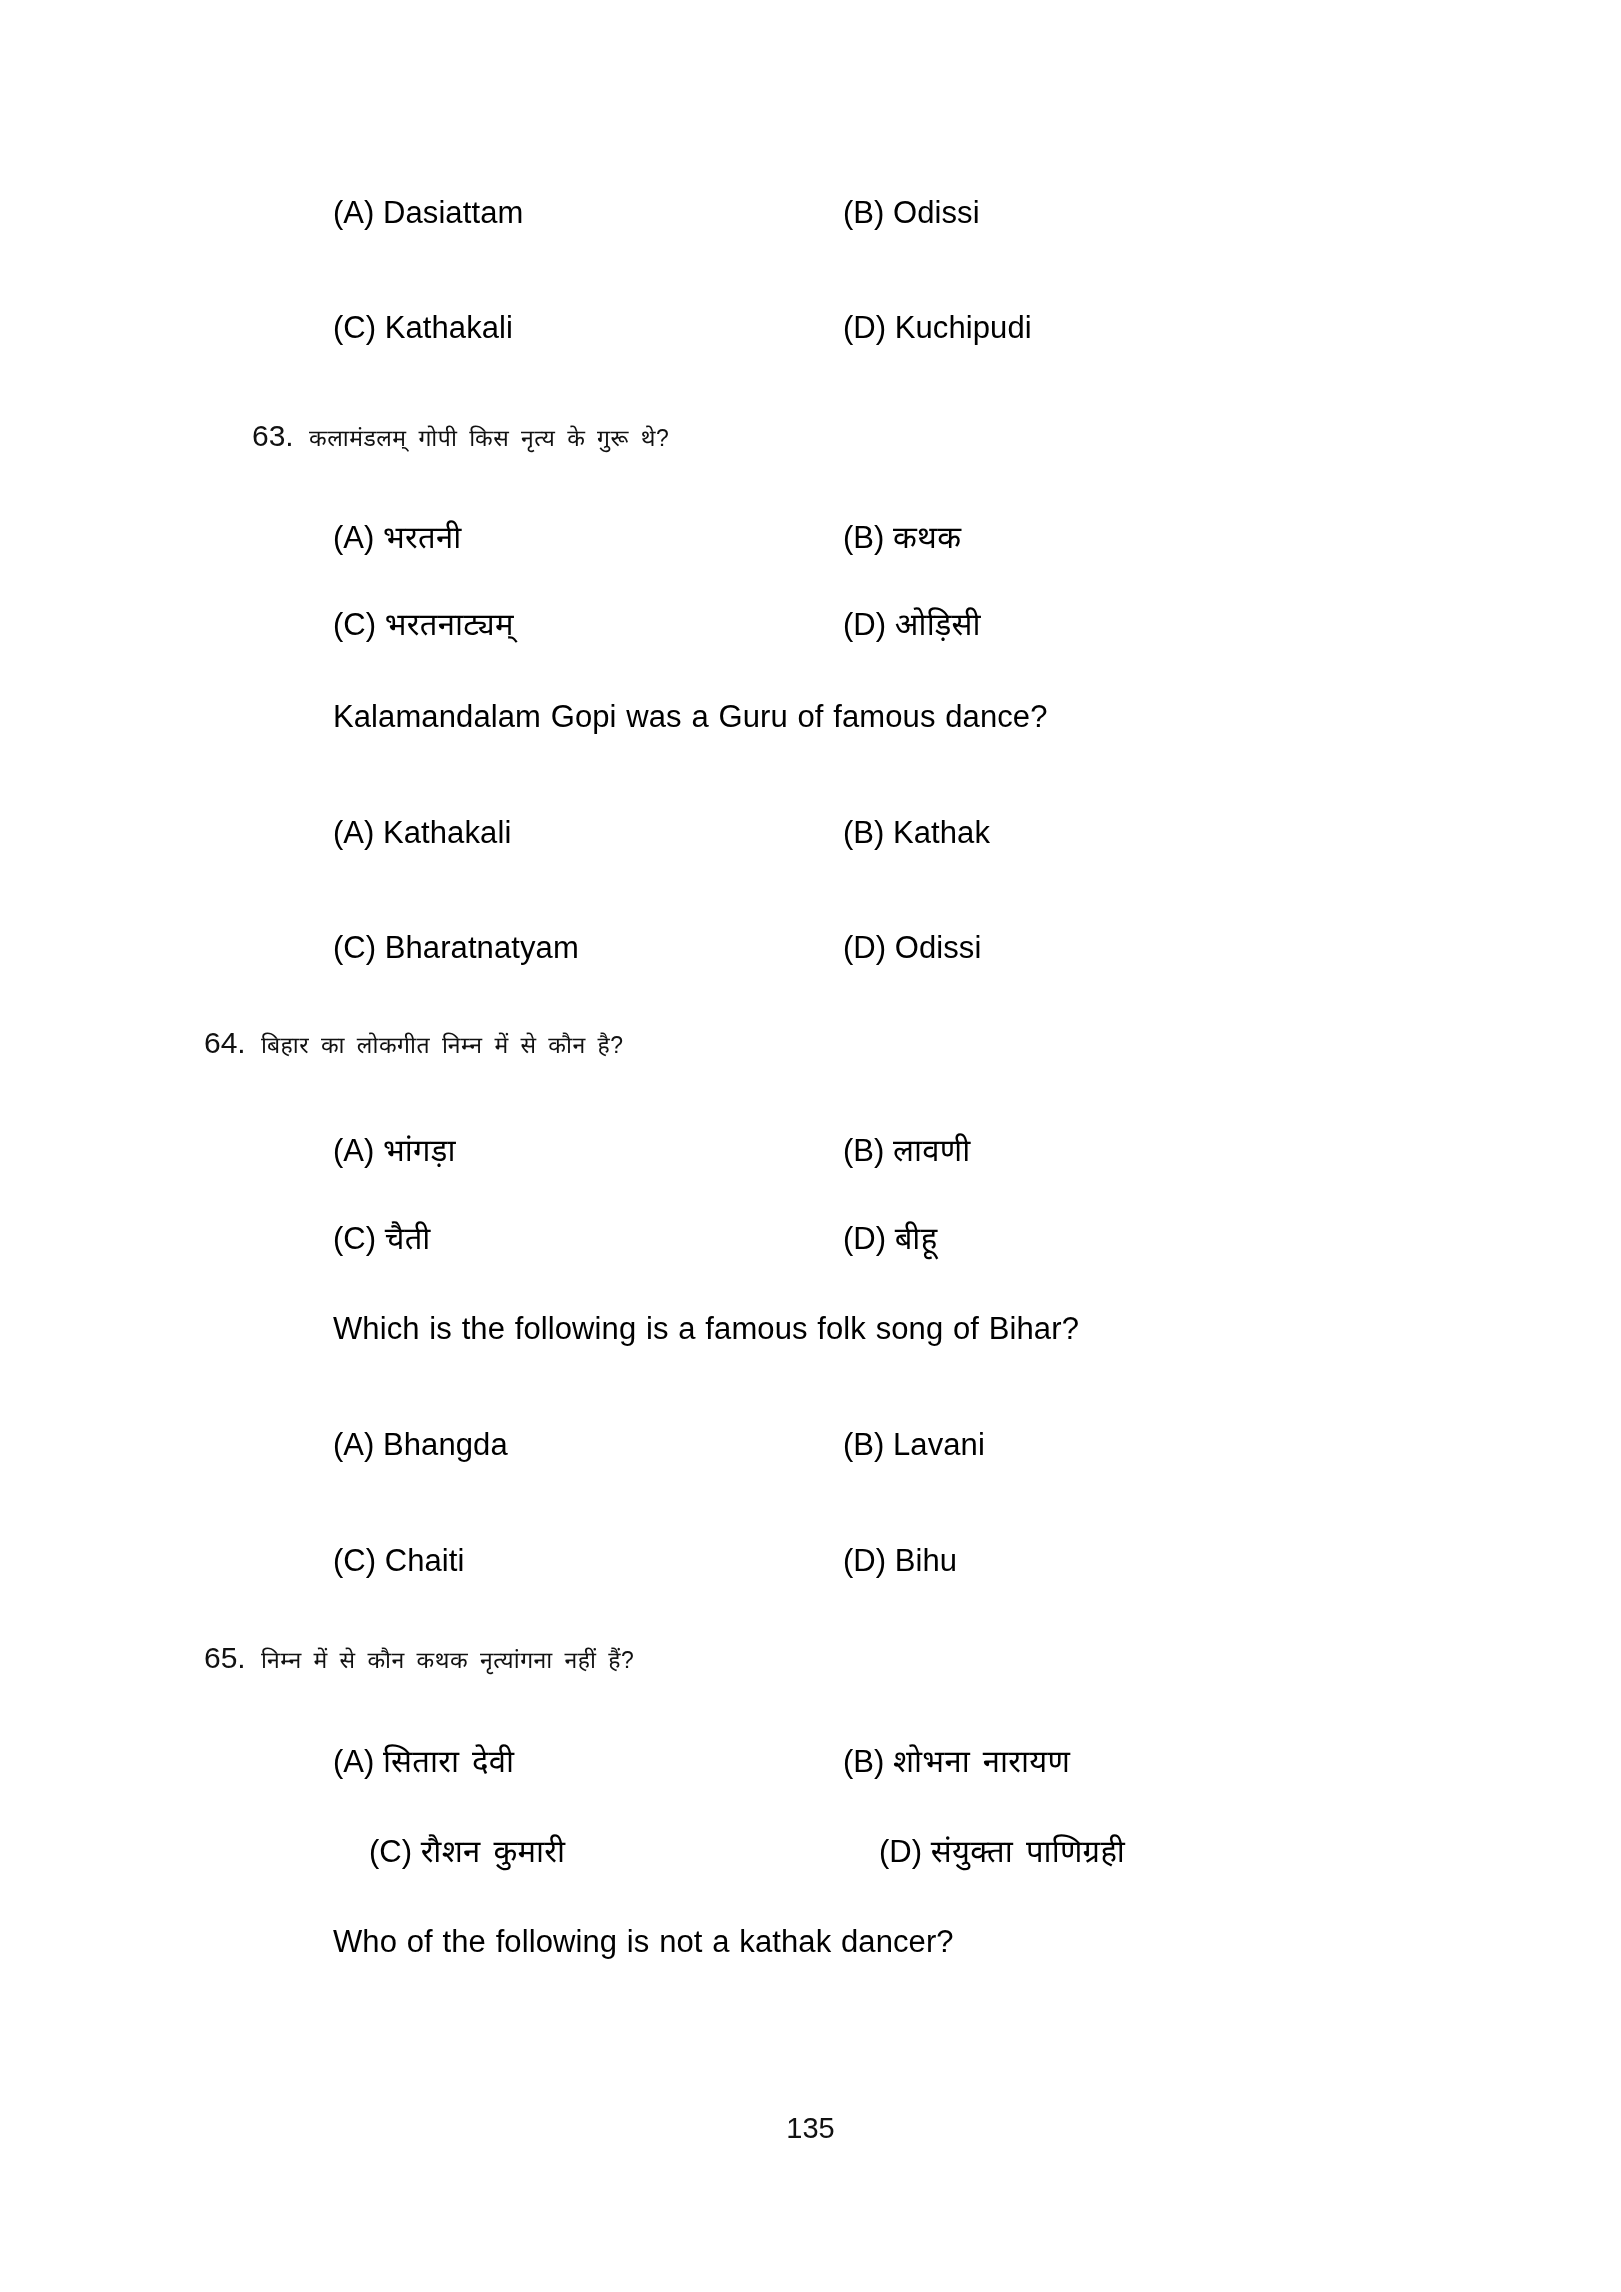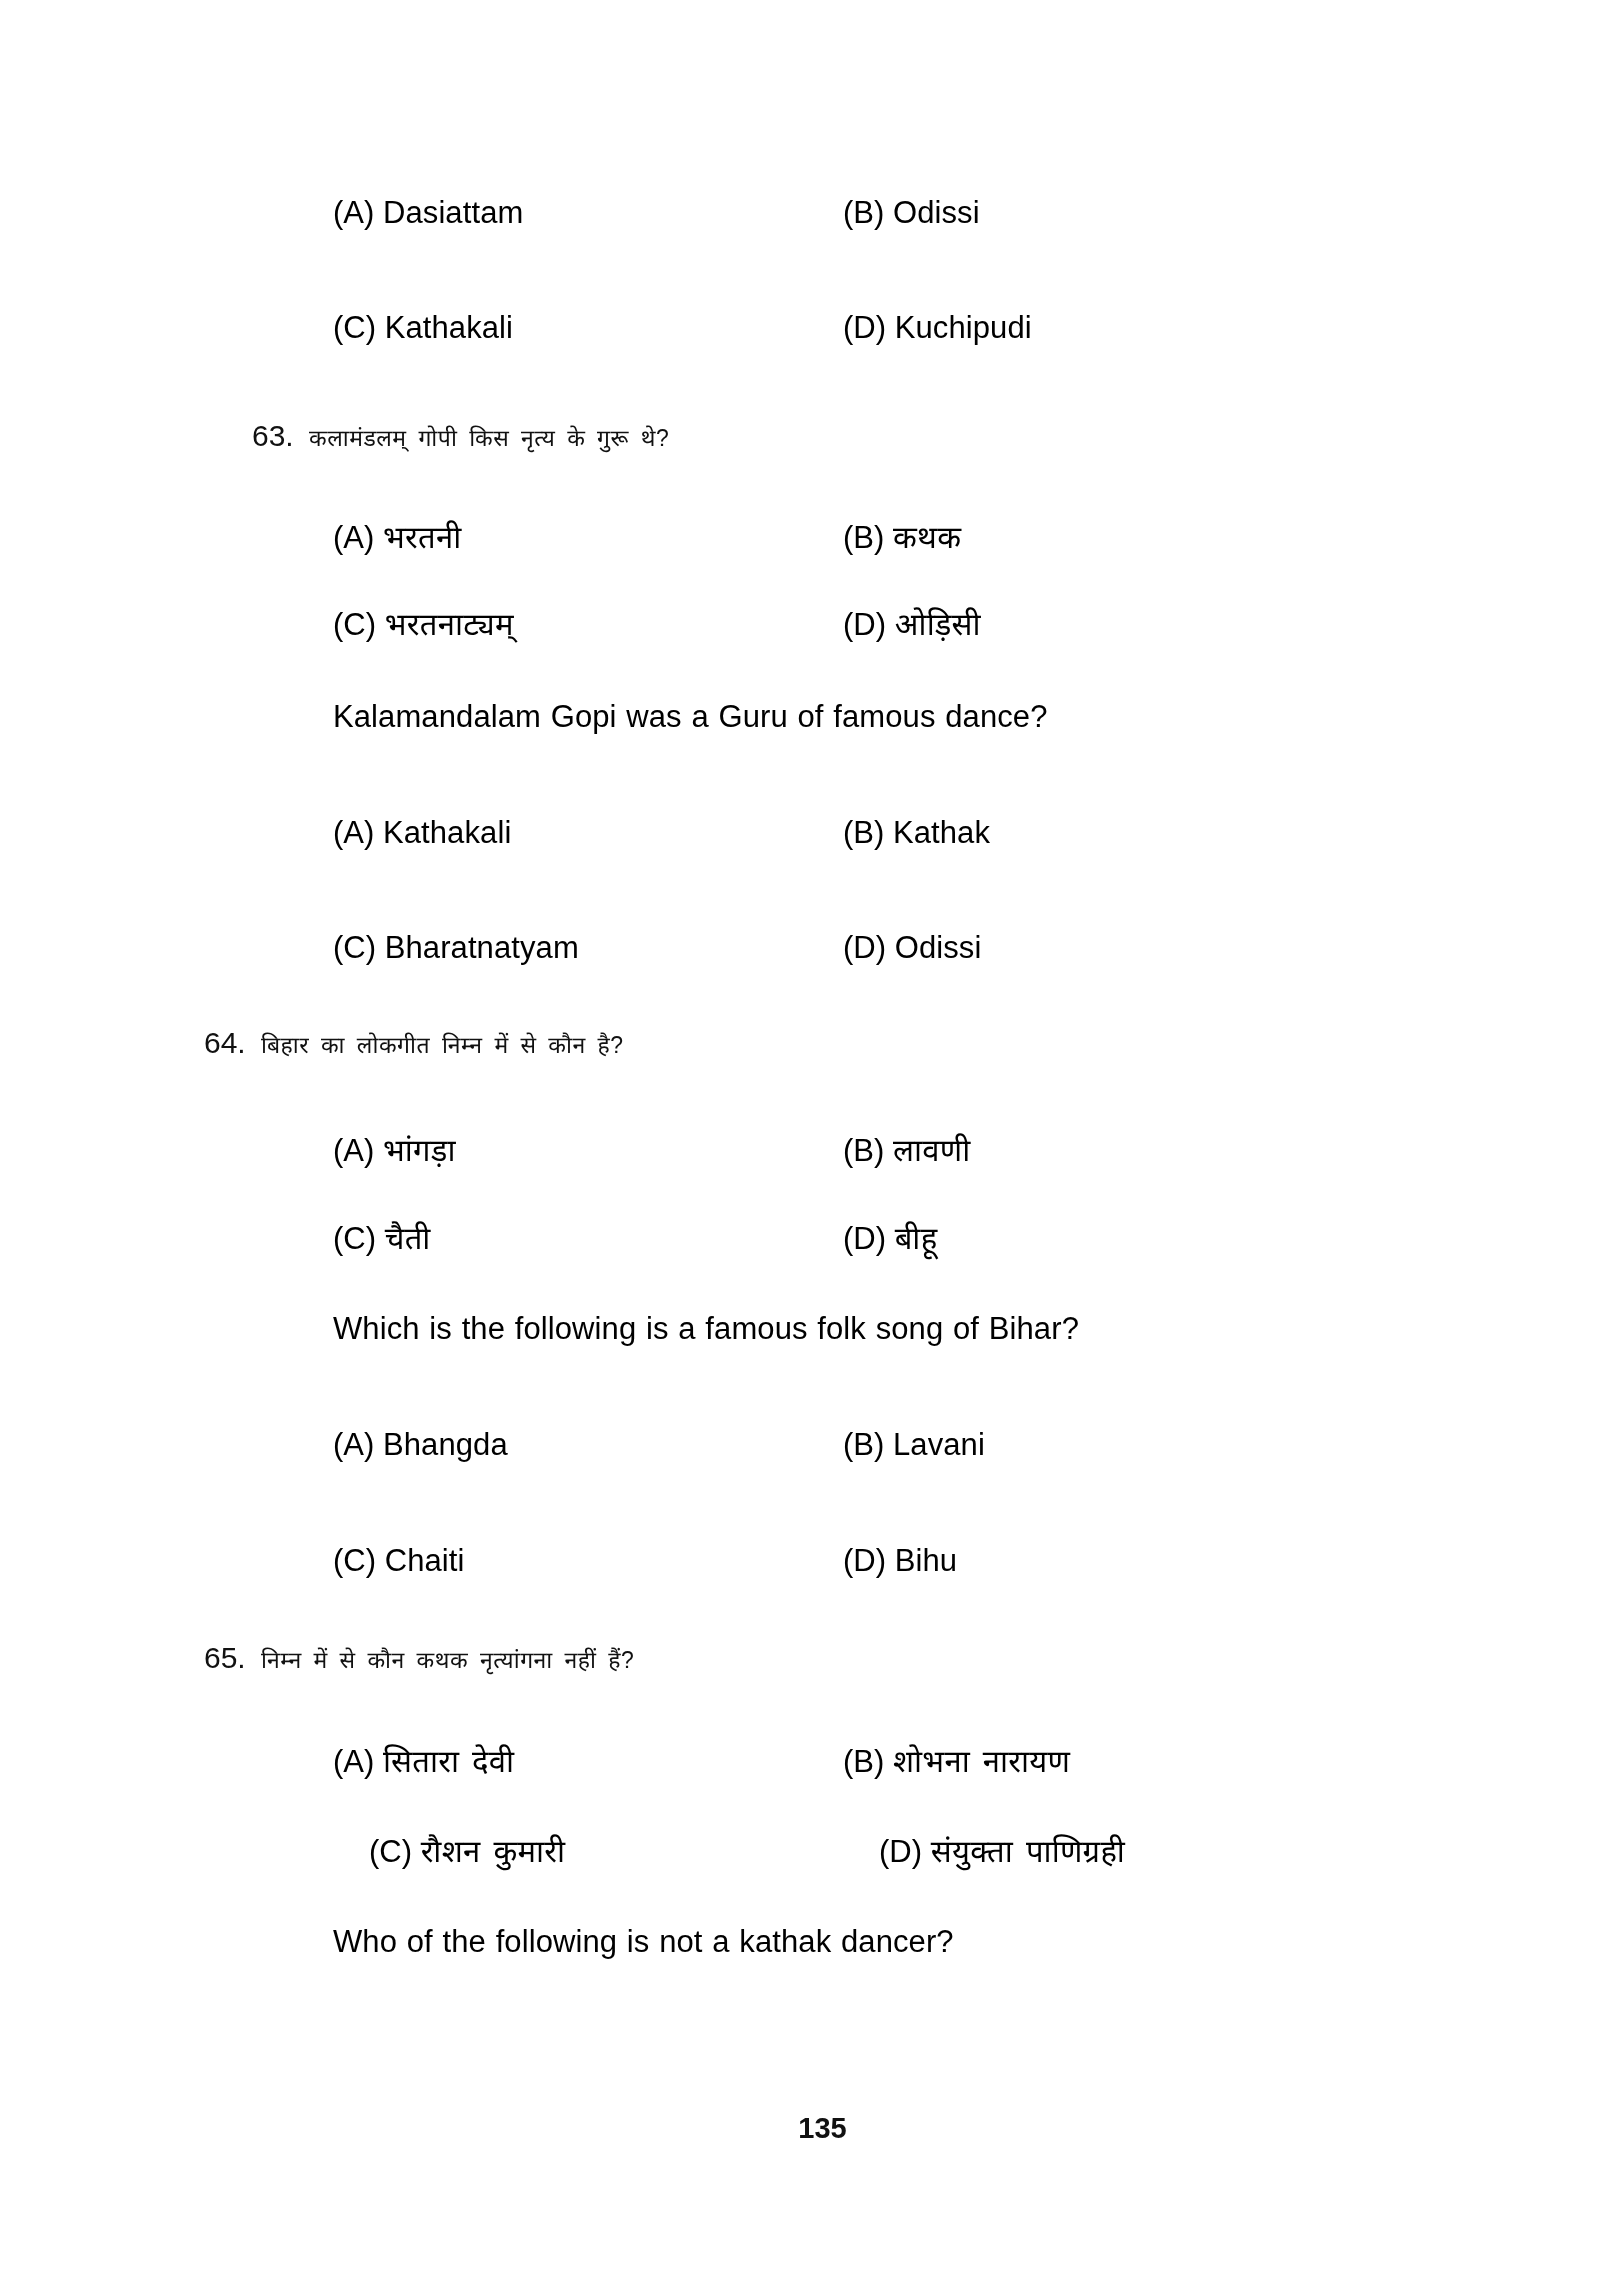--- a/index.html
+++ b/index.html
@@ -15,21 +15,21 @@
     position: relative;
     overflow: hidden;
   }
 
   .page {
     position: relative;
     width: 1621px;
     height: 2143px;
     background: #ffffff;
     box-sizing: border-box;
-    padding: 12px;
+    padding: 0;
   }
 
   
   .q-stem {
     display: flex;
     align-items: baseline;
     font-size: 31px;
     line-height: 1.25;
     color: #111;
     margin: 0;
@@ -276,16 +276,16 @@
       </div>
       <div class="opt-col right">
         <span class="opt-label">(D)</span>
         <span class="opt-hi">संयुक्ता पाणिग्रही</span>
       </div>
     </div>
   </div>
 
   <div class="abs q-stem-en" style="left:333px; top:1923px;">Who of the following is not a kathak dancer?</div>
 
-  <div class="page-number" style="top:2112px;font-weight:bold;">135</div>
+  <div class="page-number" style="top:2112px;">135</div>
 
 </div>
 
 
 </body></html>

